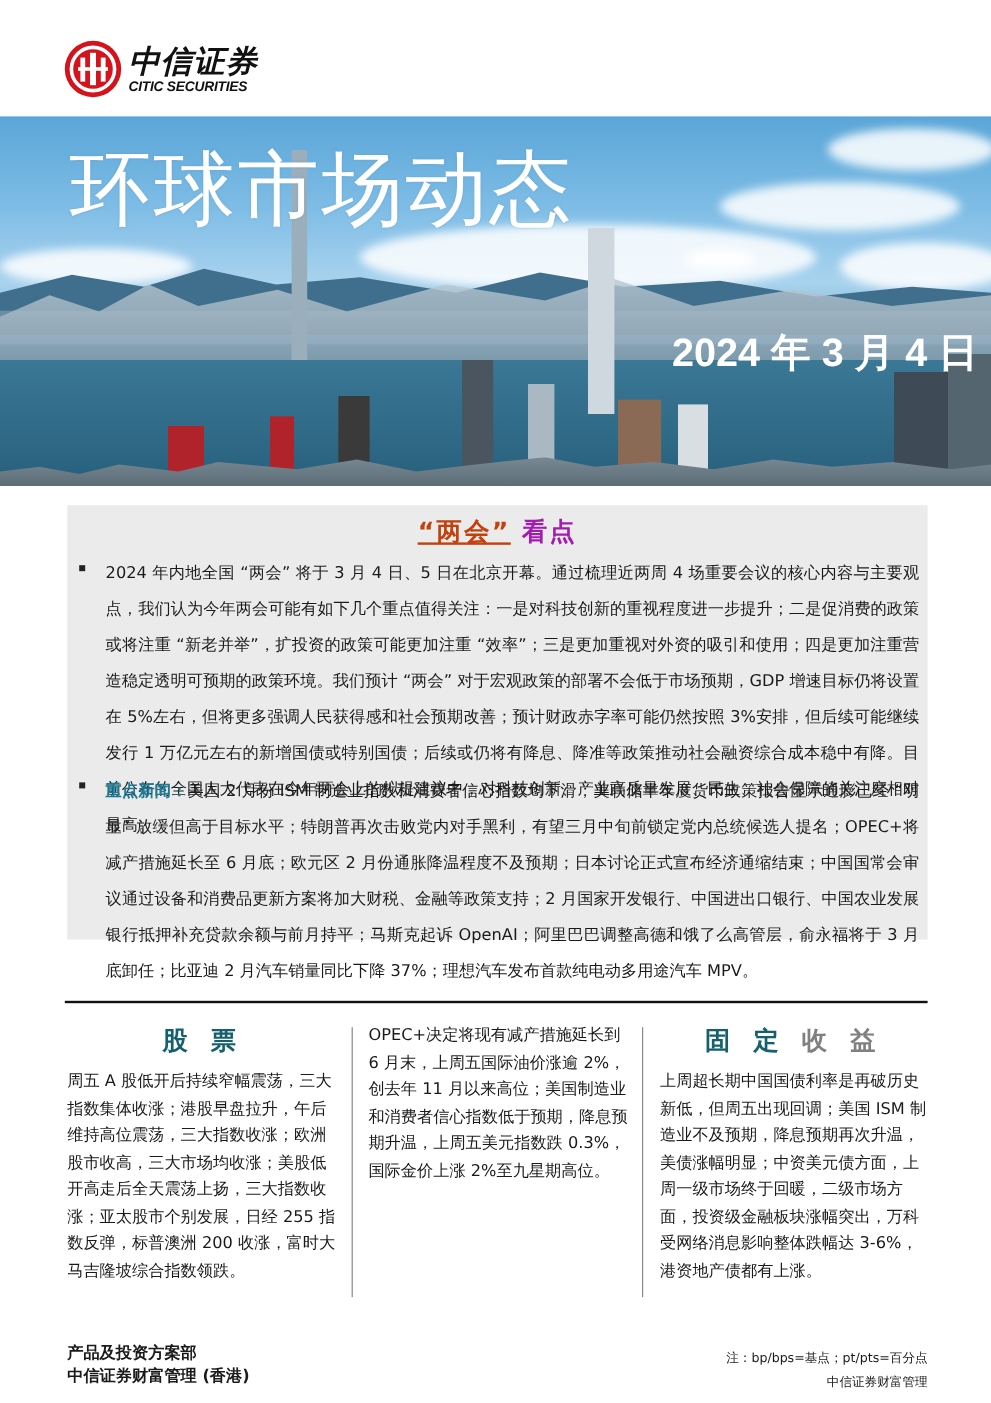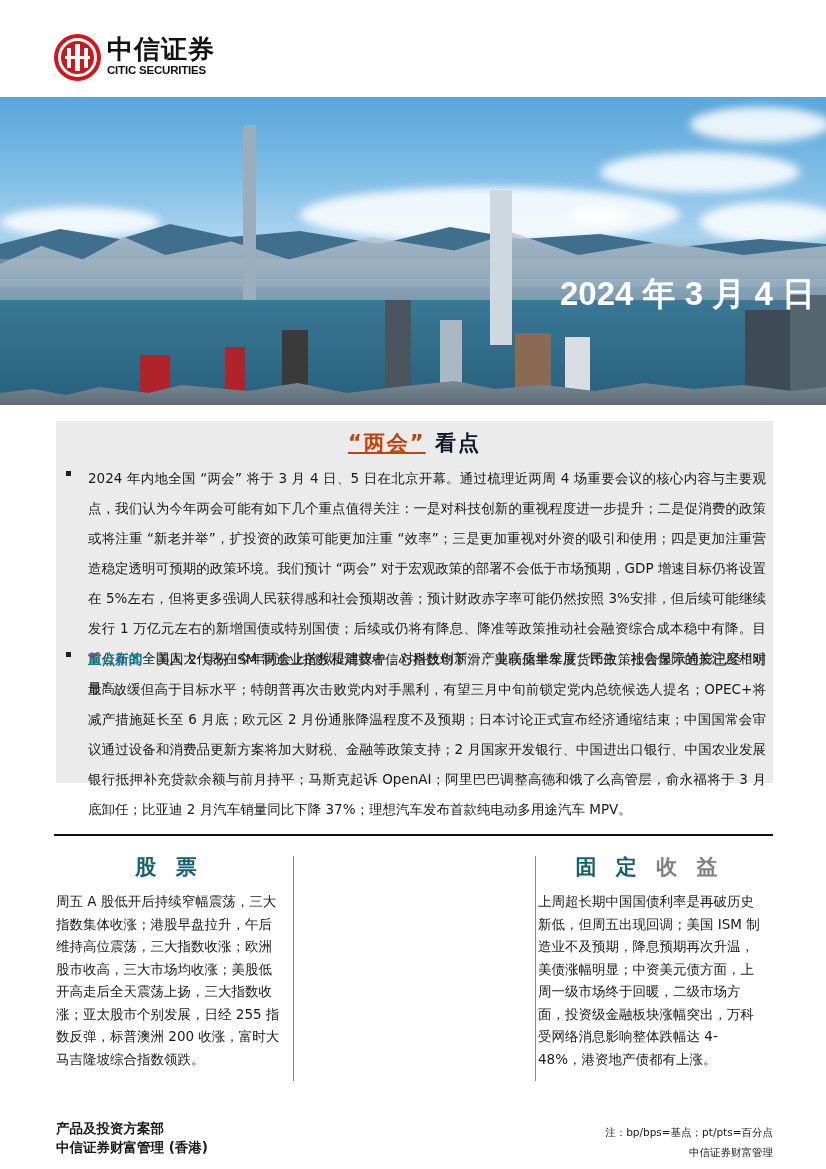--- a/index.html
+++ b/index.html
@@ -1,37 +1,37 @@
 <!DOCTYPE html>
 <html><head>
 <meta charset="utf-8">
 <style>
   * { box-sizing: border-box; margin: 0; padding: 0; }
   body { width: 826px; height: 1169px; background: #ffffff; position: relative; overflow: hidden; font-family: "DejaVu Sans", "Liberation Sans", sans-serif; color: #1a1a1a; }
-  .logo { position: absolute; left: 54px; top: 34px; display: flex; align-items: flex-start; }
+  .logo { position: absolute; left: 54px; top: 34px; display: flex; align-items: center; font-style: italic; }
   .logo-mark { width: 47px; height: 47px; border-radius: 50%; background: #d4141c; position: relative; overflow: hidden; }
   .logo-mark .ring { position: absolute; left: 4px; top: 4px; width: 39px; height: 39px; border-radius: 50%; border: 3px solid #fff; }
   .logo-mark .bar { position: absolute; background: #fff; }
   .logo-text { margin-left: 6px; }
   .logo-cn { font-size: 26px; font-weight: bold; color: #111; letter-spacing: 1px; line-height: 30px; }
   .logo-en { font-size: 11.5px; font-weight: bold; color: #111; font-family: "Liberation Sans", sans-serif; letter-spacing: -0.2px; }
 
   .banner { position: absolute; left: 0; top: 97px; width: 826px; height: 308px; overflow: hidden;
     background: linear-gradient(180deg, #5aa6d8 0%, #7fbde6 25%, #a9d3ee 45%, #6fa7c9 62%, #2f6e8e 75%, #24546e 100%); }
   .cloud { position: absolute; background: rgba(255,255,255,0.85); border-radius: 50%; filter: blur(4px); }
   .mountains { position: absolute; left: 0; top: 112px; width: 826px; height: 70px; }
   .water { position: absolute; left: 0; top: 190px; width: 826px; height: 118px; background: linear-gradient(180deg, #3d7b99, #27607c); }
   .bldg { position: absolute; bottom: 0; }
   .banner-title { position: absolute; left: 58px; top: 22px; font-size: 68px; color: #ffffff; letter-spacing: 2px; font-weight: normal; line-height: 80px; text-shadow: 0 0 2px rgba(80,140,190,0.4); }
   .banner-date { position: absolute; left: 560px; top: 175px; font-size: 33px; font-weight: bold; color: #ffffff; font-family: "Liberation Sans", sans-serif; }
 
   .box { position: absolute; left: 56px; top: 421px; width: 717px; height: 362px; background: #ebebeb; }
   .box-title { text-align: center; margin-top: 8px; font-size: 21px; font-weight: bold; letter-spacing: 2px; }
   .box-title .t1 { color: #c2410c; text-decoration: underline; }
-  .box-title .t2 { color: #0f172a; }
+  .box-title .t2 { color: #a21caf; }
   .bullet { position: absolute; left: 10px; font-size: 13.5px; line-height: 30px; }
   .bullet .dot { position: absolute; left: 0; top: 8px; width: 5px; height: 5px; background: #222; }
   .bullet .txt { margin-left: 22px; width: 678px; display: block; text-align: justify; }
   .hl { color: #1c7a94; font-weight: bold; }
 
   .hr { position: absolute; left: 54px; top: 834px; width: 719px; height: 2px; background: #111; }
   .col { position: absolute; top: 852px; font-size: 13.5px; line-height: 22.5px; }
   .col-title { text-align: center; font-size: 21px; font-weight: bold; letter-spacing: 6px; margin-bottom: 8px; line-height: 30px; }
   .col-title .c1 { color: #14606e; }
   .col-title .c2 { color: #808080; }
@@ -76,20 +76,21 @@
   <div class="bldg" style="left:140px;width:30px;height:50px;background:#b1232a;"></div>
   <div class="bldg" style="left:225px;width:20px;height:58px;background:#b1232a;"></div>
   <div class="bldg" style="left:282px;width:26px;height:75px;background:#3a3a3a;"></div>
   <div class="bldg" style="left:385px;width:26px;height:105px;background:#4a5560;"></div>
   <div class="bldg" style="left:440px;width:22px;height:85px;background:#a9b8c2;"></div>
   <div class="bldg" style="left:515px;width:36px;height:72px;background:#8a6a55;"></div>
   <div class="bldg" style="left:565px;width:25px;height:68px;background:#d9dee2;"></div>
   <div class="bldg" style="left:745px;width:45px;height:95px;background:#3e4a55;"></div>
   <div class="bldg" style="left:790px;width:36px;height:110px;background:#556570;"></div>
   <div class="bldg" style="left:0;width:826px;height:40px;background:linear-gradient(180deg,#8b9aa5,#5d6d78);clip-path:polygon(0 100%,0 70%,4% 60%,8% 75%,12% 55%,18% 70%,22% 50%,30% 65%,36% 45%,42% 70%,48% 55%,55% 40%,60% 60%,66% 50%,72% 65%,78% 45%,84% 60%,90% 50%,96% 65%,100% 55%,100% 100%);"></div>
+  <div class="banner-title">环球市场动态</div>
   <div class="banner-date">2024 年 3 月 4 日</div>
 </div>
 
 <div class="box">
   <div class="box-title">
     <span class="t1">“两会”</span>
     <span class="t2">看点</span>
   </div>
   <div class="bullet" style="top:42px;">
     <span class="dot"></span>
@@ -105,28 +106,29 @@
 
 <div class="col" style="left:56px;width:226px;">
   <div class="col-title">
     <span class="c1">股 票</span><span class="c2"></span>
   </div>
   <div>周五 A 股低开后持续窄幅震荡，三大指数集体收涨；港股早盘拉升，午后维持高位震荡，三大指数收涨；欧洲股市收高，三大市场均收涨；美股低开高走后全天震荡上扬，三大指数收涨；亚太股市个别发展，日经 255 指数反弹，标普澳洲 200 收涨，富时大马吉隆坡综合指数领跌。</div>
 </div>
 <div class="vline" style="left:293px;top:856px;height:225px;"></div>
 
 <div class="col" style="left:307px;width:216px;">
+  <div>OPEC+决定将现有减产措施延长到 6 月末，上周五国际油价涨逾 2%，创去年 11 月以来高位；美国制造业和消费者信心指数低于预期，降息预期升温，上周五美元指数跌 0.3%，国际金价上涨 2%至九星期高位。</div>
 </div>
 <div class="vline" style="left:535px;top:856px;height:225px;"></div>
 
-<div class="col" style="left:538px;width:223px;">
+<div class="col" style="left:550px;width:223px;">
   <div class="col-title">
     <span class="c1">固 定</span> <span class="c2">收 益</span>
   </div>
-  <div>上周超长期中国国债利率是再破历史新低，但周五出现回调；美国 ISM 制造业不及预期，降息预期再次升温，美债涨幅明显；中资美元债方面，上周一级市场终于回暖，二级市场方面，投资级金融板块涨幅突出，万科受网络消息影响整体跌幅达 4-48%，港资地产债都有上涨。</div>
+  <div>上周超长期中国国债利率是再破历史新低，但周五出现回调；美国 ISM 制造业不及预期，降息预期再次升温，美债涨幅明显；中资美元债方面，上周一级市场终于回暖，二级市场方面，投资级金融板块涨幅突出，万科受网络消息影响整体跌幅达 3-6%，港资地产债都有上涨。</div>
 </div>
 
 <div class="footer-left">
   <div>产品及投资方案部</div>
   <div>中信证券财富管理 (香港)</div>
 </div>
 <div class="footer-right">
   <div>注：bp/bps=基点；pt/pts=百分点</div>
   <div>中信证券财富管理</div>
 </div>

